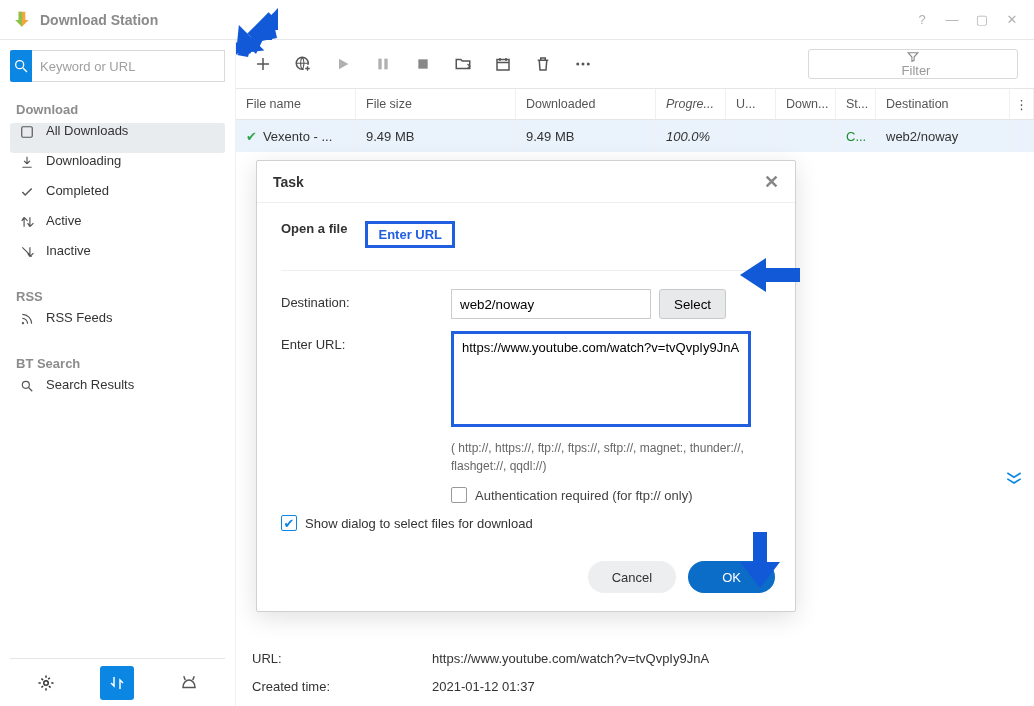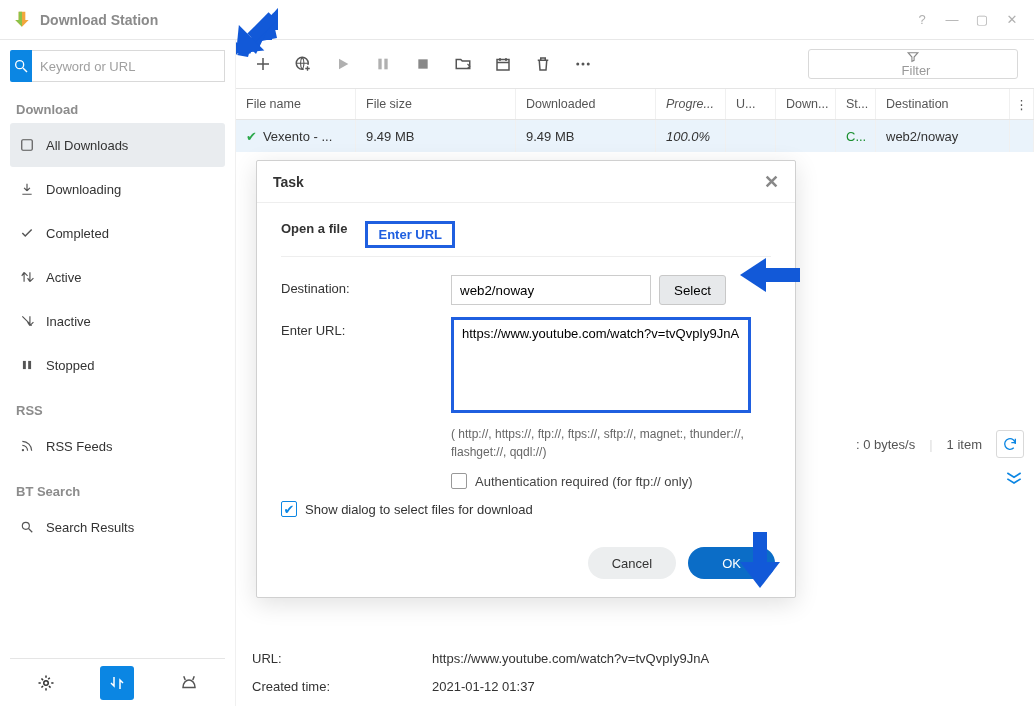--- a/index.html
+++ b/index.html
@@ -14,21 +14,21 @@
   .main { display: flex; height: calc(100% - 40px); }
 
   
   .sidebar { width: 236px; padding: 10px 10px 0 10px; border-right: 1px solid #f0f0f0; display: flex; flex-direction: column; }
   .search-wrap { display: flex; margin-bottom: 14px; }
   .search-btn { width: 34px; height: 32px; background: #0b86e3; border: none; display: flex; align-items: center; justify-content: center; border-radius: 2px 0 0 2px; }
   .search-input { flex: 1; height: 32px; border: 1px solid #d9d9d9; border-left: none; padding: 0 8px; font-size: 13px; color: #333; }
   .search-input::placeholder { color: #a0a0a0; }
 
   .section-title { color: #8c8c8c; font-weight: 600; font-size: 13px; padding: 6px 6px; }
-  .nav-item { display: flex; align-items: center; height: 44px; padding: 0 8px; border-radius: 3px; color: #333; cursor: pointer; }
+  .nav-item { display: flex; align-items: flex-start; height: 30px; padding: 0 8px; border-radius: 3px; color: #333; cursor: pointer; }
   .nav-item.active { background: #e9ecef; }
   .nav-item .nav-icon { width: 18px; height: 18px; margin-right: 10px; color: #4a4a4a; display:flex; align-items:center; justify-content:center; }
   .nav-group { margin-bottom: 10px; }
 
   .sidebar-bottom { margin-top: auto; border-top: 1px solid #e5e5e5; display: flex; align-items: center; justify-content: space-around; height: 48px; }
   .sidebar-bottom .bottom-btn { width: 34px; height: 34px; display:flex; align-items:center; justify-content:center; color:#555; border-radius: 3px; }
   .sidebar-bottom .bottom-btn.active { background:#0b86e3; color:#fff; }
 
   
   .content { flex: 1; display: flex; flex-direction: column; position: relative; }
@@ -59,21 +59,21 @@
 
   .details { position: absolute; left: 16px; bottom: 6px; font-size: 13px; color: #333; }
   .details-row { display: flex; height: 28px; align-items: center; }
   .details-label { width: 180px; color: #333; }
 
   
   .modal { position: absolute; left: 256px; top: 160px; width: 540px; background: #fff; border: 1px solid #d0d0d0; border-radius: 2px; box-shadow: 0 6px 24px rgba(0,0,0,0.12); z-index: 10; }
   .modal-head { height: 42px; display: flex; align-items: center; padding: 0 16px; border-bottom: 1px solid #eee; font-weight: 600; font-size: 14px; }
   .modal-head .close { margin-left: auto; color: #888; cursor: pointer; font-size: 18px; }
   .modal-body { padding: 18px 24px 10px 24px; }
-  .tabs { display:flex; gap: 18px; font-weight: 600; margin-bottom: 18px; border-bottom: 1px solid #eee; padding-bottom: 8px; text-align: right; }
+  .tabs { display:flex; gap: 18px; font-weight: 600; margin-bottom: 18px; border-bottom: 1px solid #eee; padding-bottom: 22px; text-align: right; }
   .tab-enter { border: 3px solid #1f5fe0; padding: 3px 10px; color: #1f5fe0; }
   .form-row { display:flex; align-items:flex-start; margin-bottom: 12px; }
   .form-label { width: 170px; padding-top: 6px; }
   .dest-input { width: 200px; height: 30px; border:1px solid #ccc; padding:0 8px; }
   .select-btn { height: 30px; margin-left: 8px; padding: 0 14px; background:#e7e9eb; border:1px solid #c8c8c8; border-radius:3px; cursor:pointer; }
   .url-area { width: 300px; height: 96px; border: 3px solid #1f5fe0; padding: 6px 8px; font-family: inherit; font-size: 13px; resize:none; }
   .hint { color:#666; font-size: 12px; margin-left:170px; margin-bottom:12px; line-height: 1.5; }
   .check-row { display:flex; align-items:center; gap:8px; margin-left:170px; margin-bottom:12px; color:#444; }
   .check-row2 { display:flex; align-items:center; gap:8px; margin-bottom: 6px; color:#333; }
   .chk { width:16px; height:16px; border:1px solid #999; border-radius:2px; display:inline-flex; align-items:center; justify-content:center; }
@@ -152,29 +152,20 @@
         <span>Active</span>
       </div>
       <div class="nav-item">
         <span class="nav-icon">
             <svg width="14" height="14" viewBox="0 0 24 24">
               <path d="M4 4l16 16M17 20V4m0 16l6-6m-6 6l-4-6" stroke="#555" stroke-width="2" fill="none"></path>
             </svg>
           </span>
         <span>Inactive</span>
       </div>
-      <div class="nav-item">
-        <span class="nav-icon">
-            <svg width="14" height="14" viewBox="0 0 24 24">
-              <rect x="5" y="5" width="5" height="14" fill="#555"></rect>
-              <rect x="14" y="5" width="5" height="14" fill="#555"></rect>
-            </svg>
-          </span>
-        <span>Stopped</span>
-      </div>
     </div>
 
     <div class="nav-group">
       <div class="section-title">RSS</div>
       <div class="nav-item">
         <span class="nav-icon">
             <svg width="14" height="14" viewBox="0 0 24 24">
               <path d="M4 11a9 9 0 019 9M4 4a16 16 0 0116 16" stroke="#555" stroke-width="2" fill="none"></path>
               <circle cx="5" cy="19" r="2" fill="#555"></circle>
             </svg>
@@ -300,30 +291,20 @@
       <div class="td col-size">9.49 MB</div>
       <div class="td col-dl">9.49 MB</div>
       <div class="td col-prog">100.0%</div>
       <div class="td col-up"></div>
       <div class="td col-down"></div>
       <div class="td col-st green">C...</div>
       <div class="td col-dest">web2/noway</div>
       <div class="td col-menu"></div>
     </div>
 
-    <div class="status-bar">
-      <span>: 0 bytes/s</span>
-      <span style="color:#ddd">|</span>
-      <span>1 item</span>
-      <span class="refresh">
-          <svg width="16" height="16" viewBox="0 0 24 24">
-            <path d="M20 12a8 8 0 10-2.34 5.66M20 4v6h-6" stroke="#0b86e3" stroke-width="2" fill="none"></path>
-          </svg>
-        </span>
-    </div>
     <div class="expand-chevron">
       <svg width="20" height="16" viewBox="0 0 24 16">
           <path d="M4 2l8 5 8-5M4 9l8 5 8-5" stroke="#0b86e3" stroke-width="2" fill="none"></path>
         </svg>
     </div>
 
     <div class="details">
       <div class="details-row">
         <span class="details-label">URL:</span>
         <span>https://www.youtube.com/watch?v=tvQvpIy9JnA</span>

